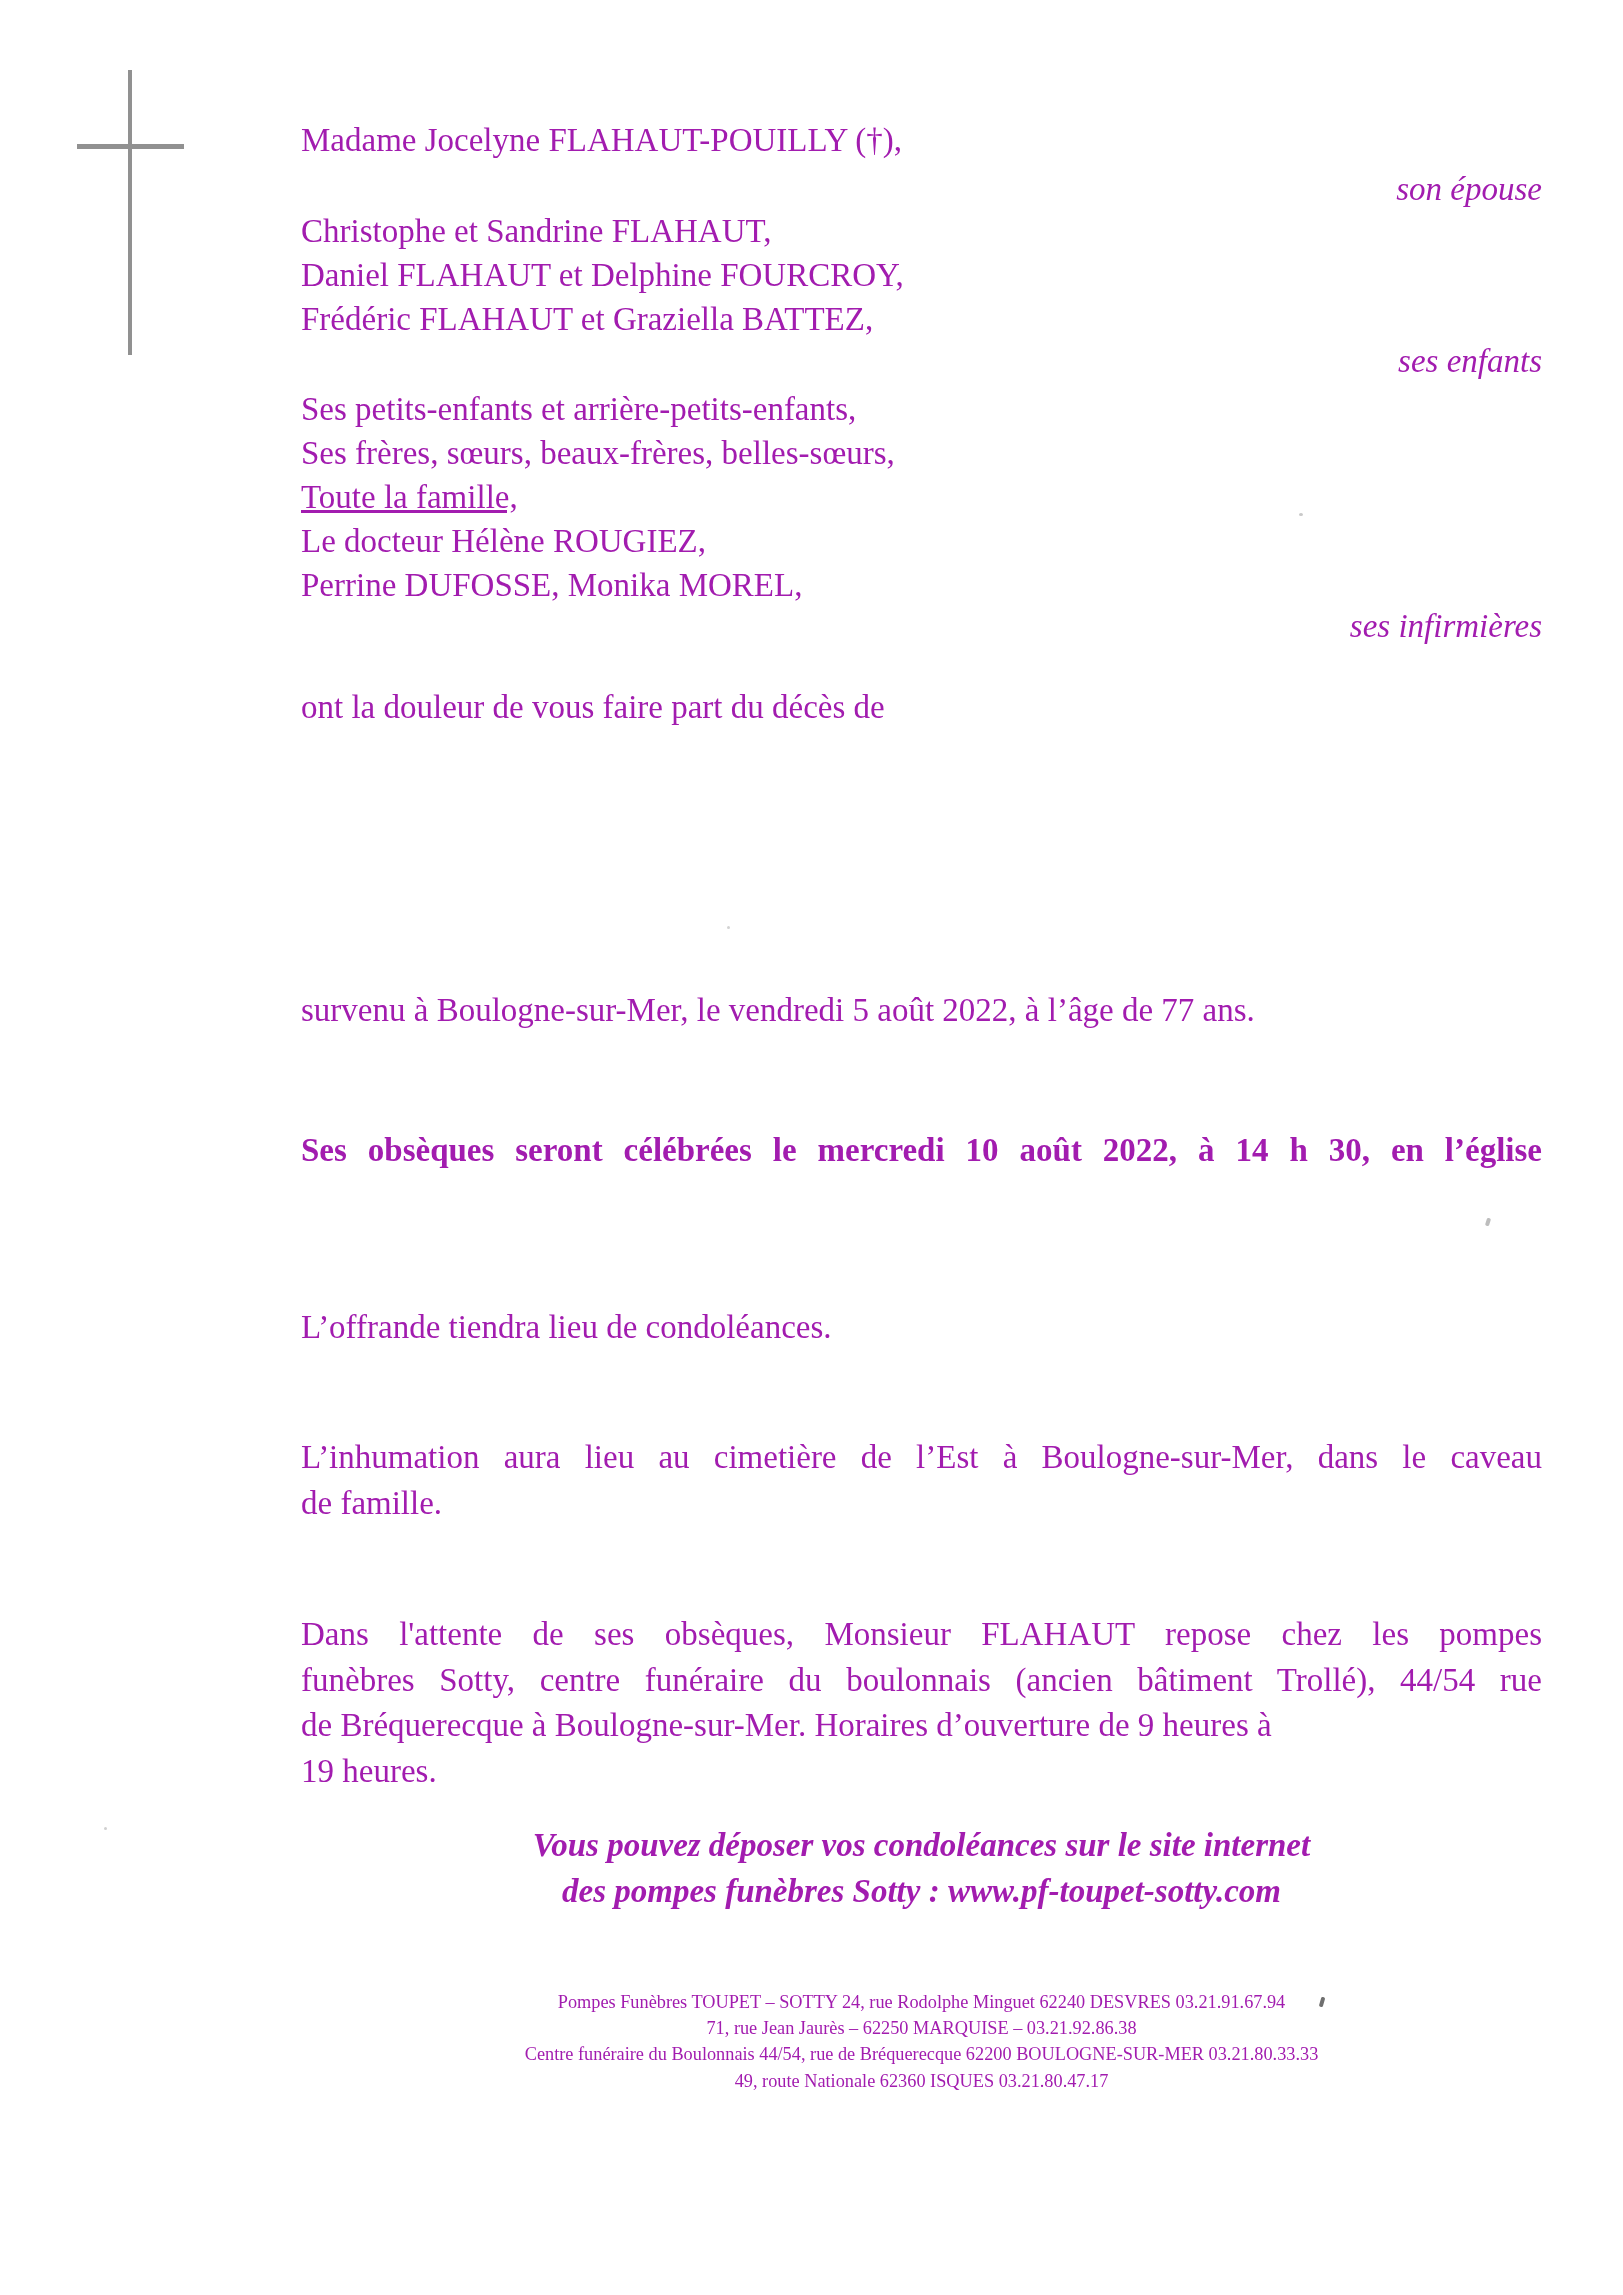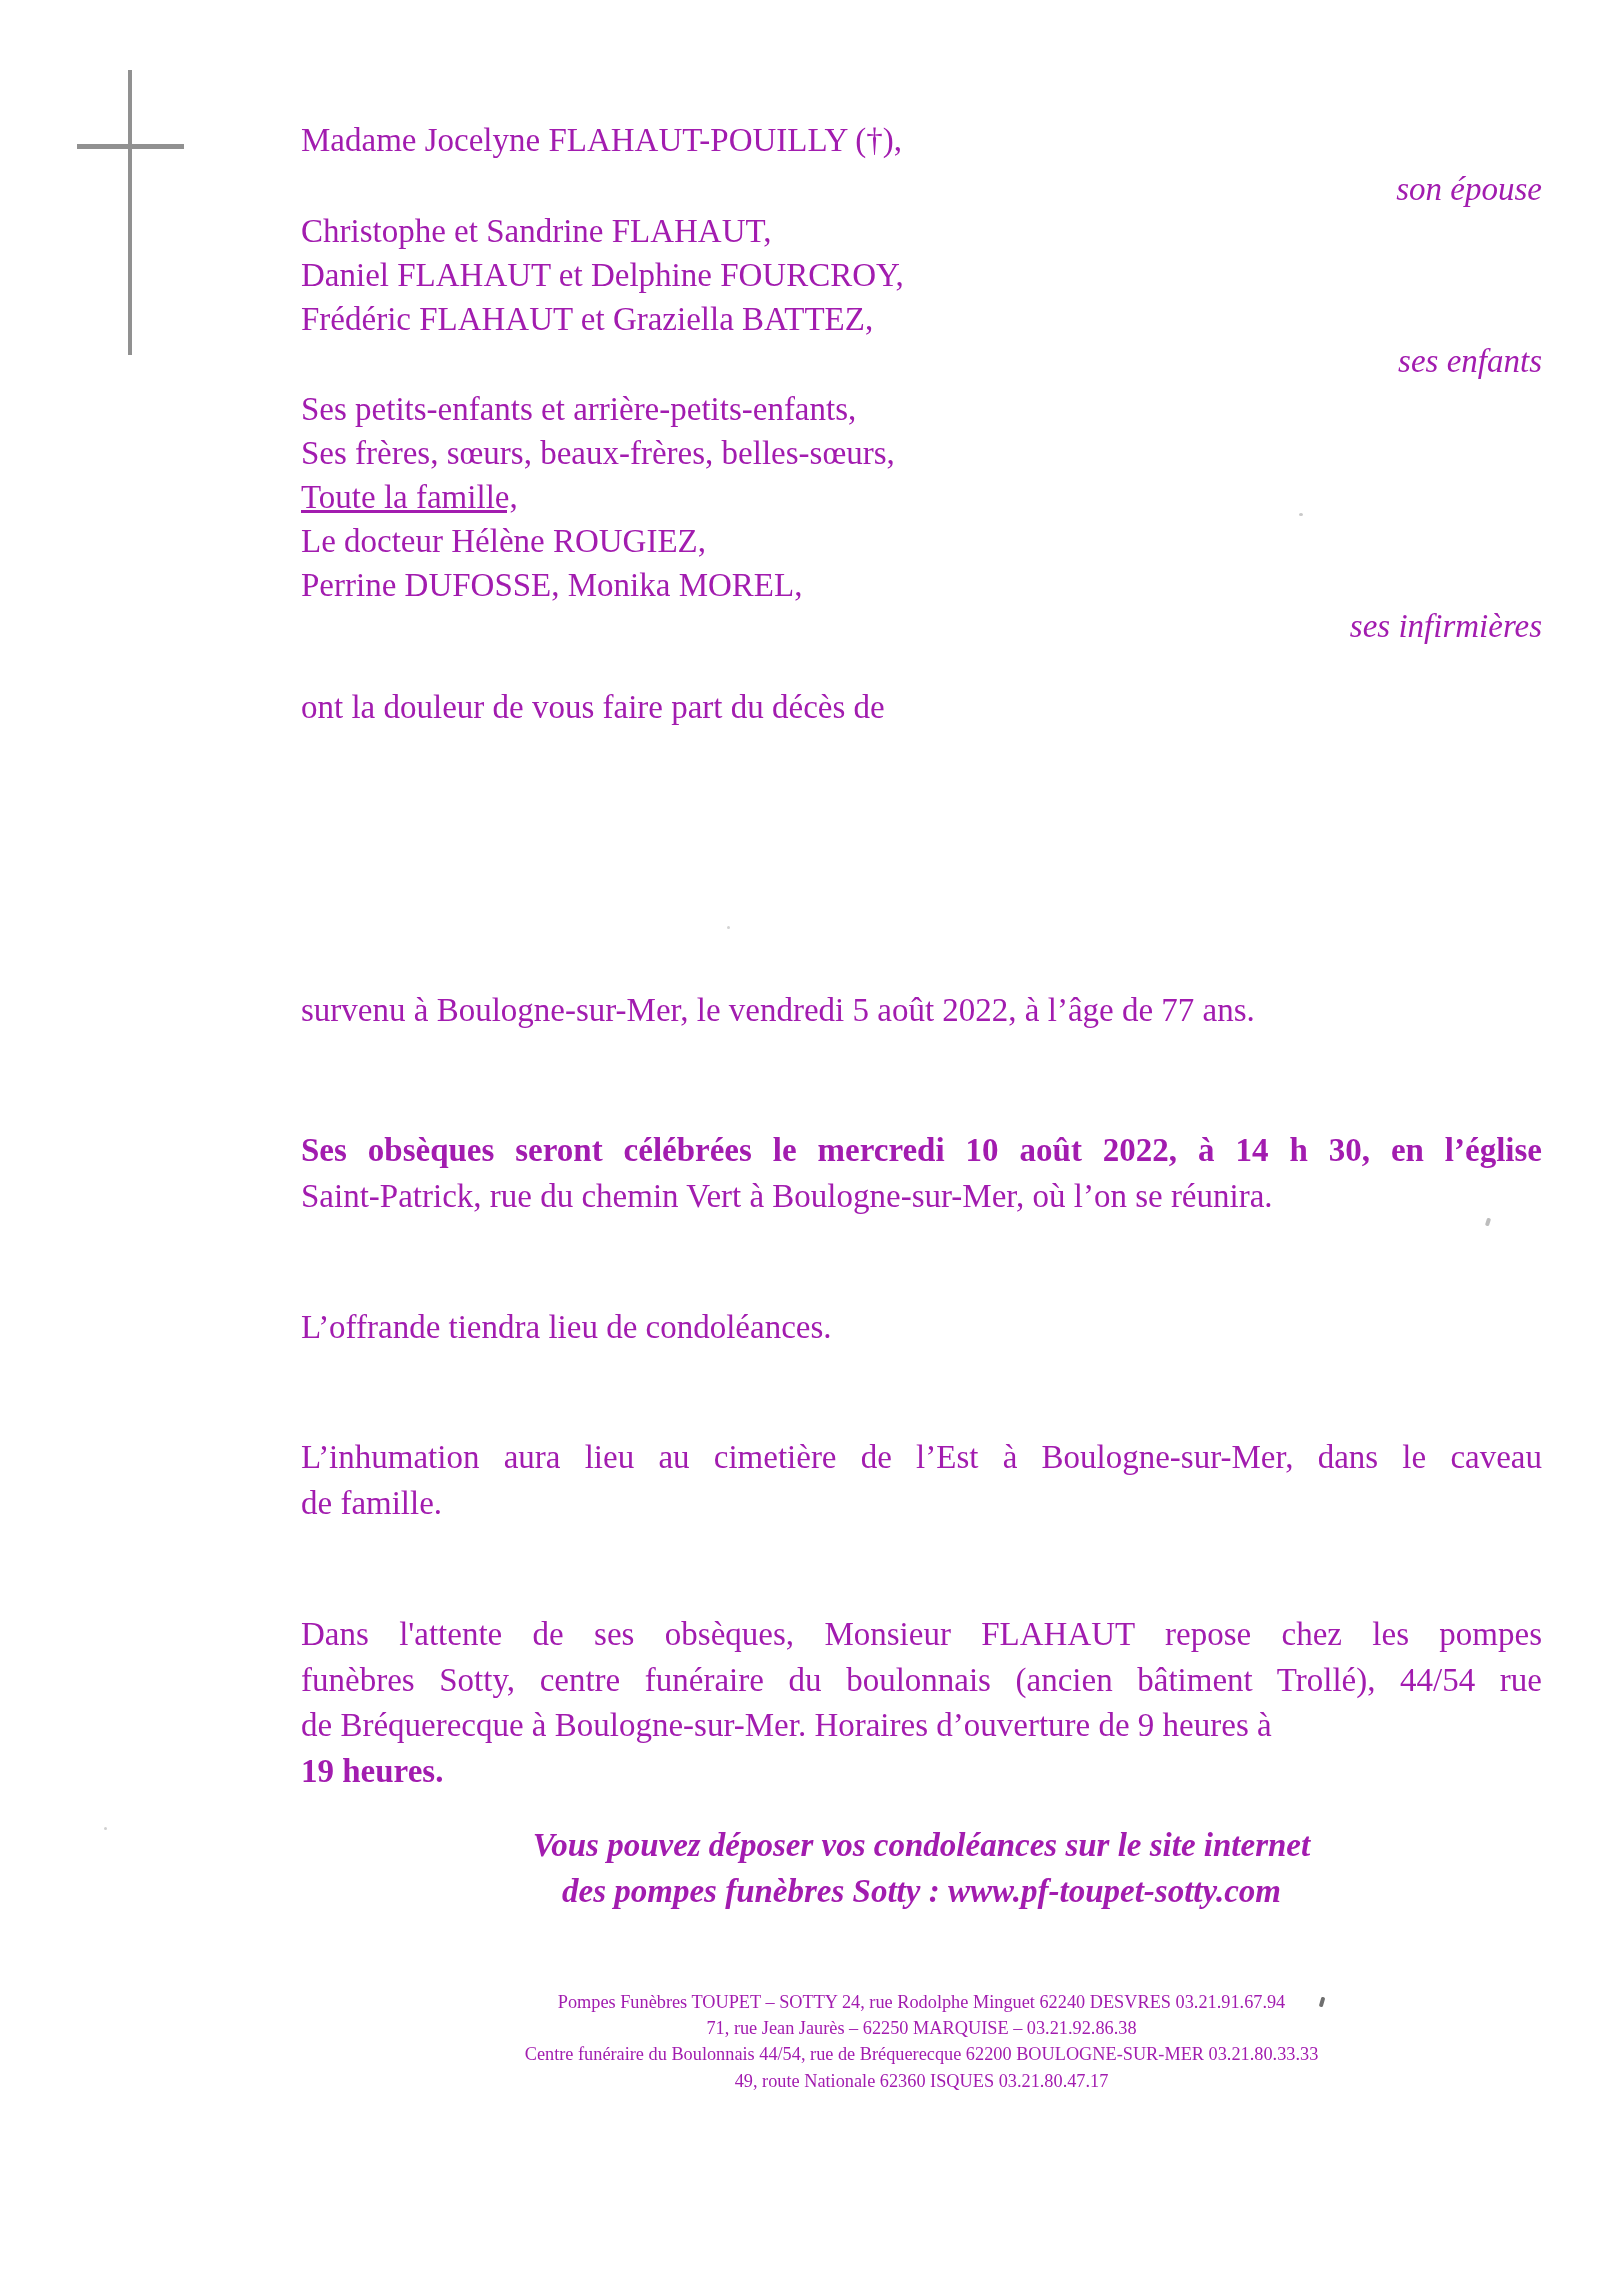--- a/index.html
+++ b/index.html
@@ -115,31 +115,30 @@
     <div class="line" style="top:519px;">Le docteur Hélène ROUGIEZ,</div>
     <div class="line" style="top:563px;">Perrine DUFOSSE, Monika MOREL,</div>
     <div class="line right" style="top:604px;">ses infirmières</div>
 
     <div class="line" style="top:685px;">ont la douleur de vous faire part du décès de</div>
 
 
     <div class="line" style="top:988px;">survenu à Boulogne-sur-Mer, le vendredi 5 août 2022, à l’âge de 77 ans.</div>
 
     <div class="line just" style="top:1128px;font-weight:bold;">Ses obsèques seront célébrées le mercredi 10 août 2022, à 14 h 30, en l’église</div>
-    <div class="line" style="top:1174px;">Saint-Patrick, rue du chemin Vert à Boulogne-sur-Mer, où l’on se réunira.</div>
 
     <div class="line" style="top:1305px;">L’offrande tiendra lieu de condoléances.</div>
 
     <div class="line just" style="top:1435px;">L’inhumation aura lieu au cimetière de l’Est à Boulogne-sur-Mer, dans le caveau</div>
     <div class="line" style="top:1481px;">de famille.</div>
 
     <div class="line just" style="top:1612px;">Dans l'attente de ses obsèques, Monsieur FLAHAUT repose chez les pompes</div>
     <div class="line just" style="top:1658px;">funèbres Sotty, centre funéraire du boulonnais (ancien bâtiment Trollé), 44/54 rue</div>
     <div class="line" style="top:1703px;">de Bréquerecque à Boulogne-sur-Mer. Horaires d’ouverture de 9 heures à</div>
-    <div class="line" style="top:1749px;font-weight:bold;">19 heures.</div>
+    <div class="line" style="top:1749px;">19 heures.</div>
 
     <div class="line center boldital" style="top:1823px;">Vous pouvez déposer vos condoléances sur le site internet</div>
     <div class="line center boldital" style="top:1869px;text-align:center;">des pompes funèbres Sotty : www.pf-toupet-sotty.com</div>
 
     <div class="line center small" style="top:1989px;">Pompes Funèbres TOUPET – SOTTY 24, rue Rodolphe Minguet 62240 DESVRES 03.21.91.67.94</div>
     <div class="line center small" style="top:2015px;">71, rue Jean Jaurès – 62250 MARQUISE – 03.21.92.86.38</div>
     <div class="line center small" style="top:2041px;">Centre funéraire du Boulonnais 44/54, rue de Bréquerecque 62200 BOULOGNE-SUR-MER 03.21.80.33.33</div>
     <div class="line center small" style="top:2068px;">49, route Nationale 62360 ISQUES 03.21.80.47.17</div>
 
   </div>

